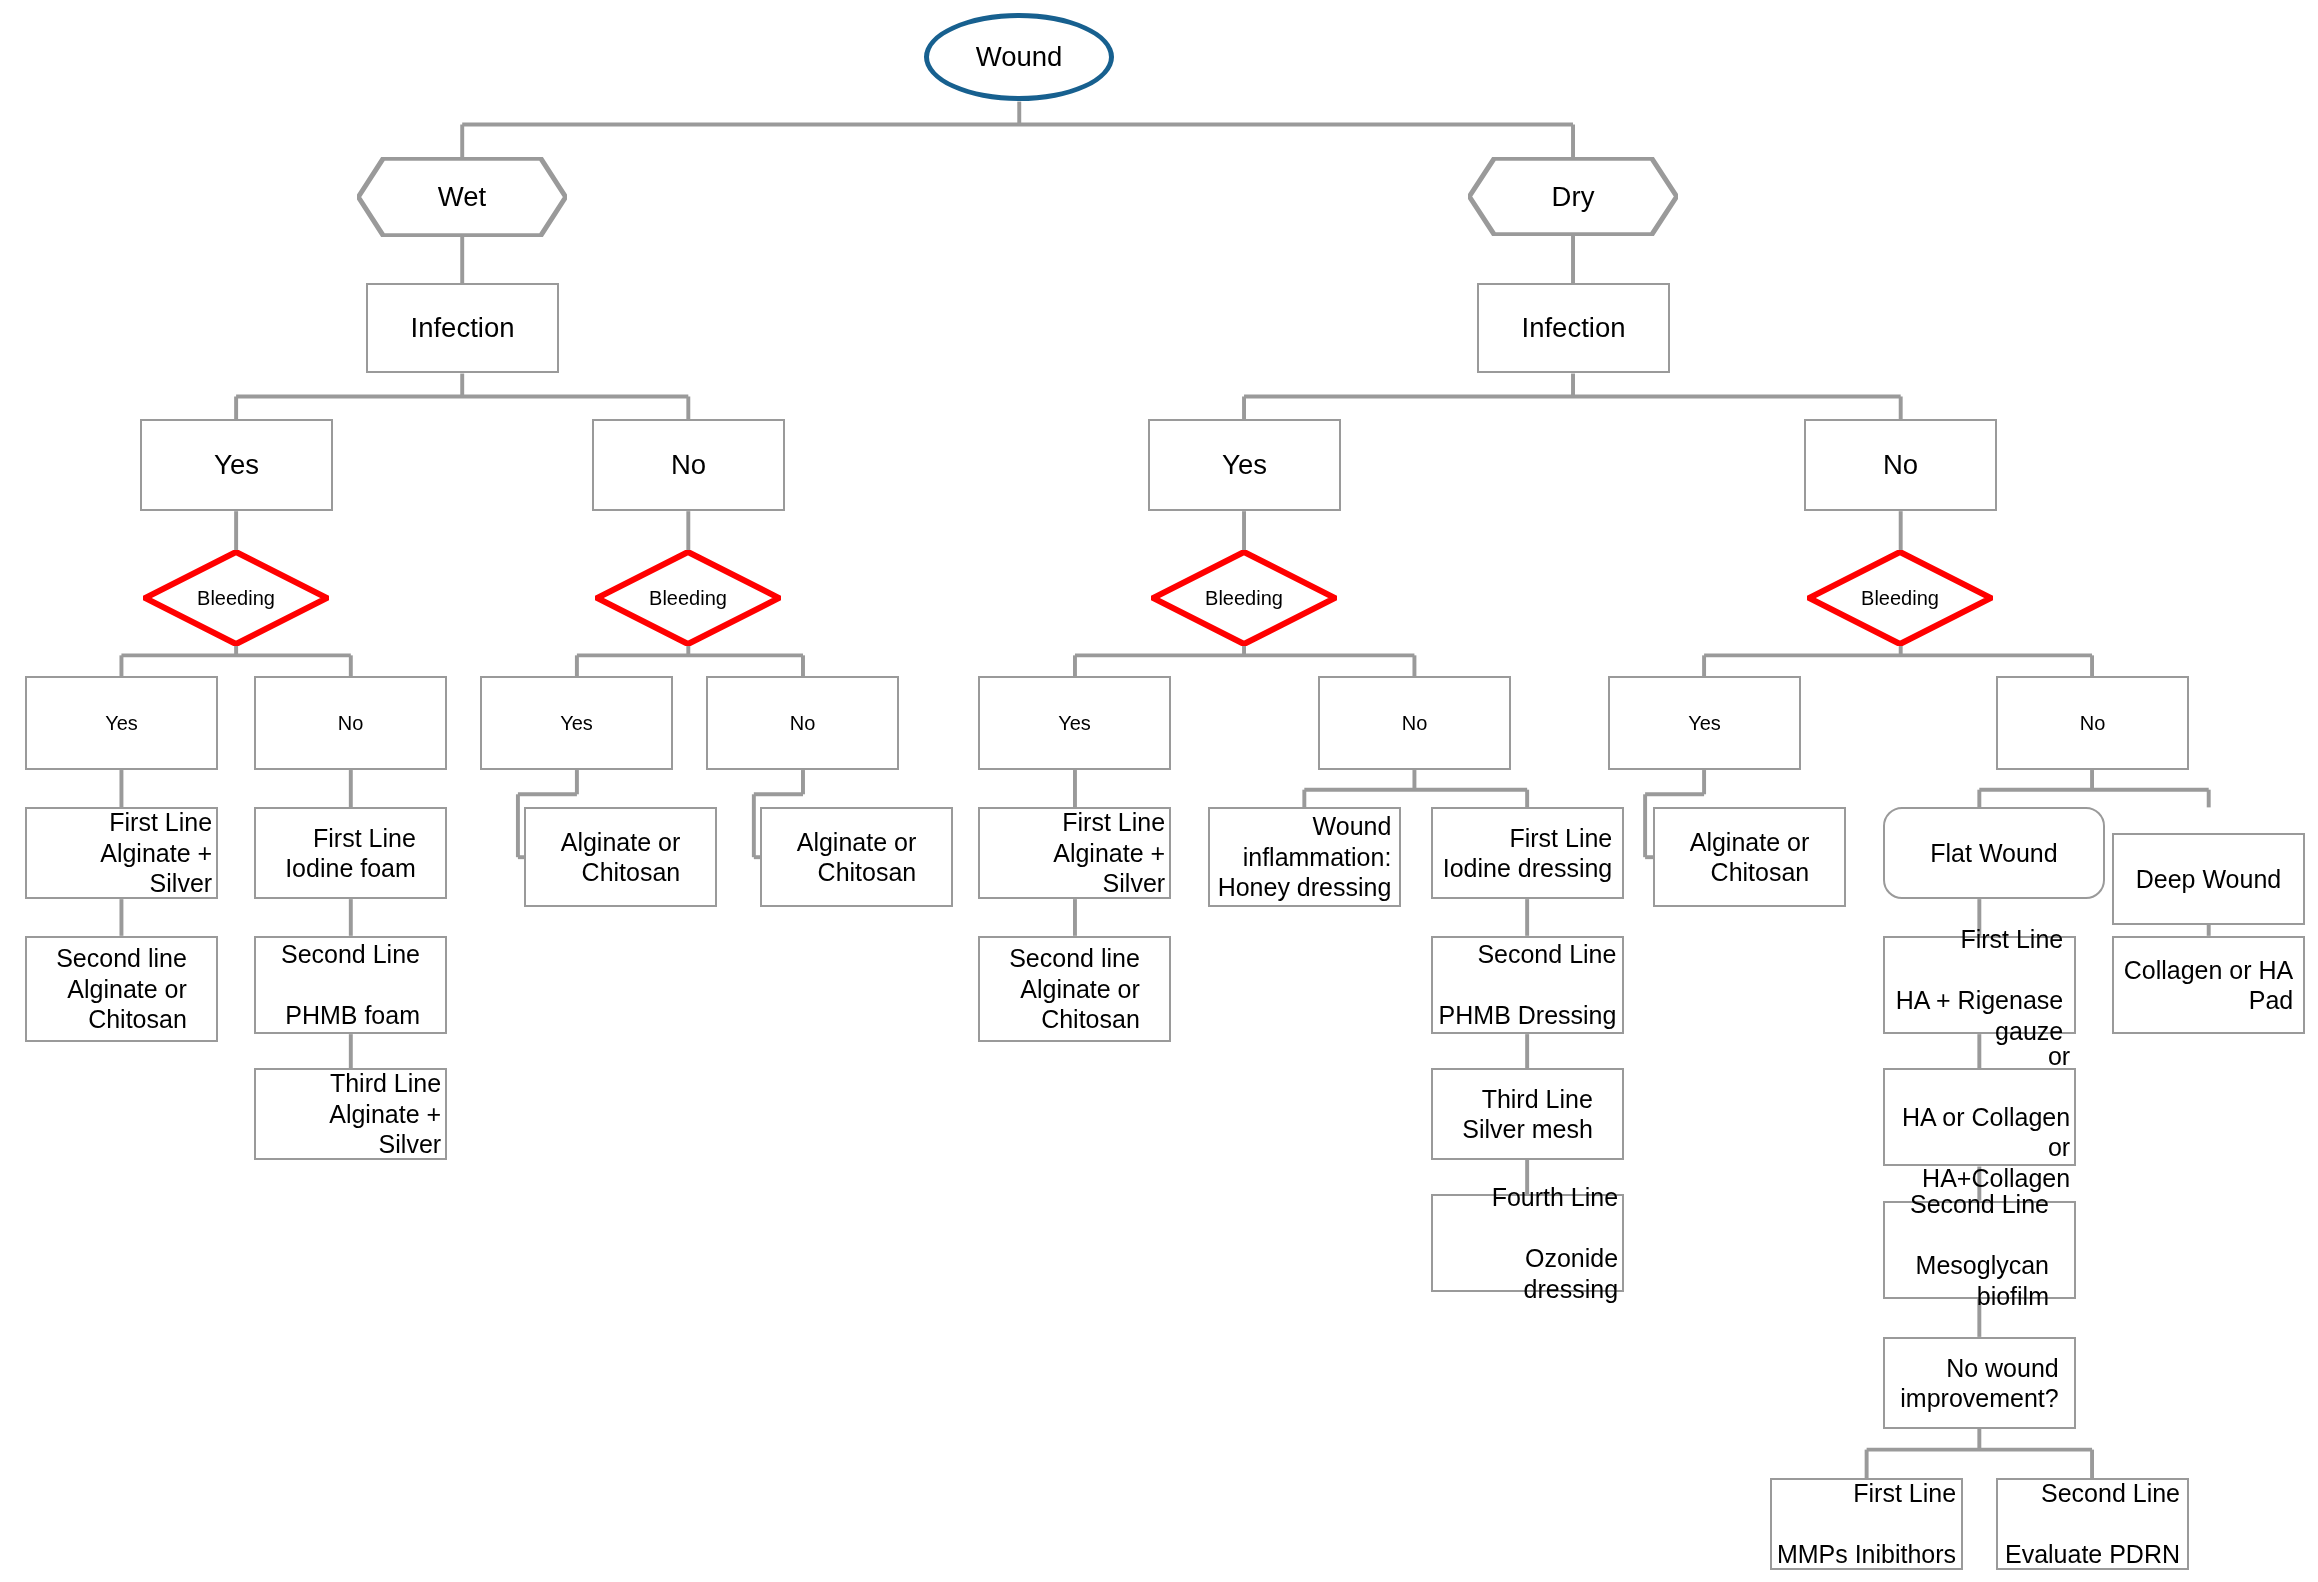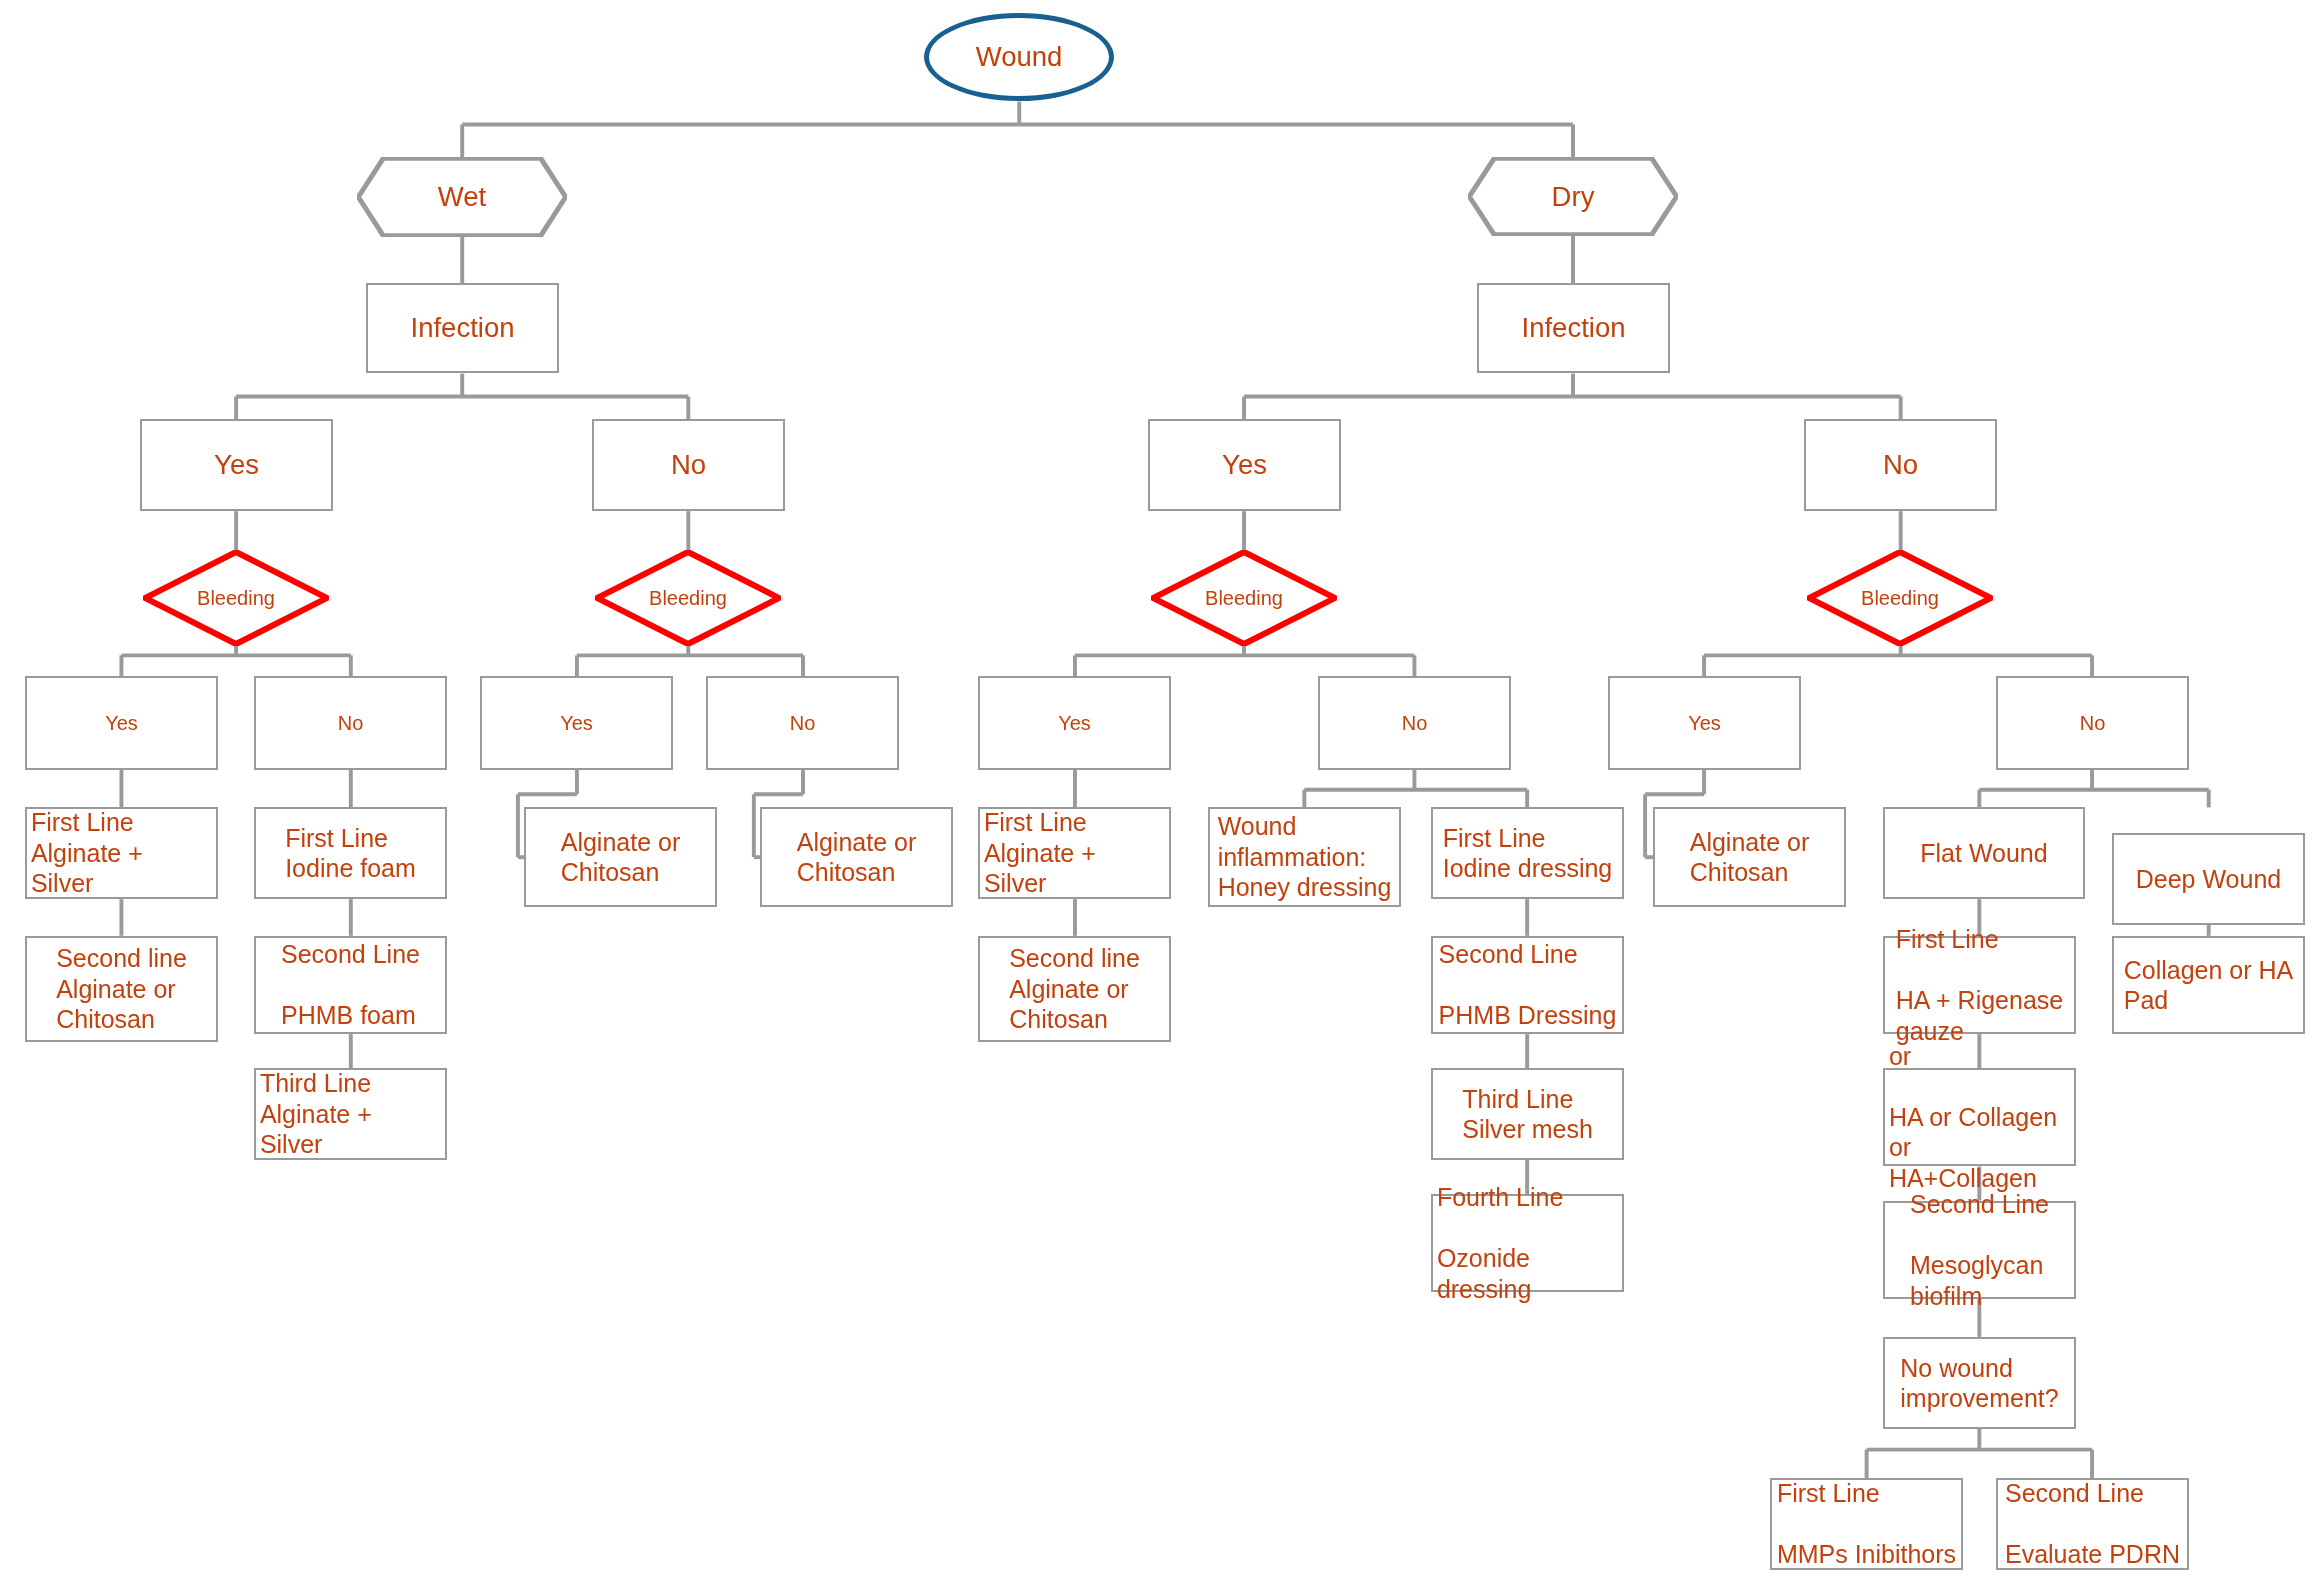--- a/index.html
+++ b/index.html
@@ -22,22 +22,22 @@
     left: 0; top: 0;
     width: 2319px;
     height: 1582px;
   }
   .node {
     position: absolute;
     box-sizing: border-box;
     display: flex;
     align-items: center;
     justify-content: center;
-    text-align: left;
-    color: #c2410c;
+    text-align: right;
+    color: #000000;
     background: #ffffff;
     line-height: 1.22;
   }
   .node.rect {
     border: 2.6px solid #9a9a9a;
   }
   .node-label {
     display: block;
     white-space: pre-line;
     padding: 0 3.9px;
@@ -340,21 +340,21 @@
     <span class="node-label">Fourth Line
 
 Ozonide dressing</span>
   </div>
 
   <div class="node rect fs-38" style="left:1653px; top:807px; width:193px; height:100px;">
     <span class="node-label">Alginate or
 Chitosan</span>
   </div>
 
-  <div class="node rect fs-38" style="left:1883px; top:807px; width:202px; height:92px;">
+  <div class="node rect fs-38" style="left:1883px; top:807px; width:222px; height:92px;border-radius:19px;">
     <span class="node-label">Flat Wound</span>
   </div>
   <div class="node rect fs-38" style="left:2112px; top:833px; width:193px; height:92px;">
     <span class="node-label">Deep Wound</span>
   </div>
 
   <div class="node rect fs-38" style="left:1883px; top:936px; width:193px; height:98px;">
     <span class="node-label">First Line
 
 HA + Rigenase

